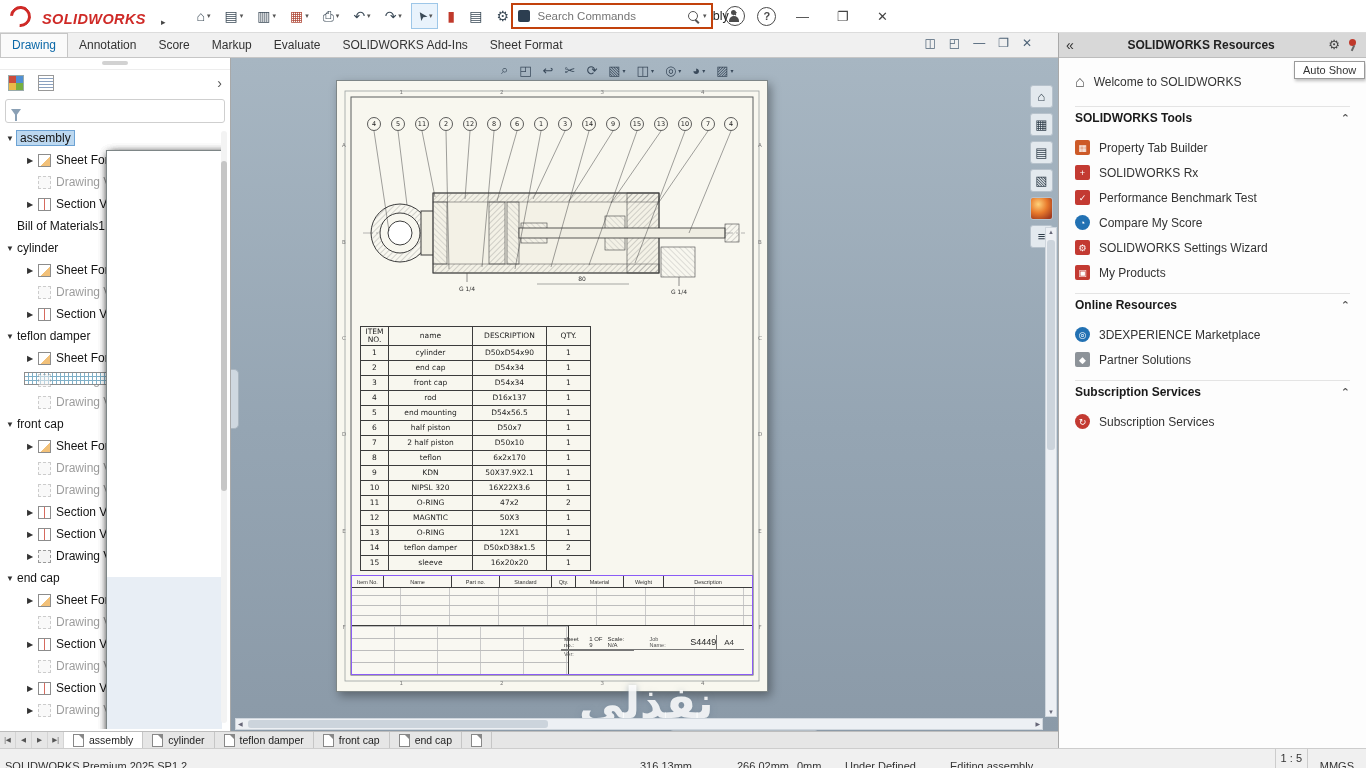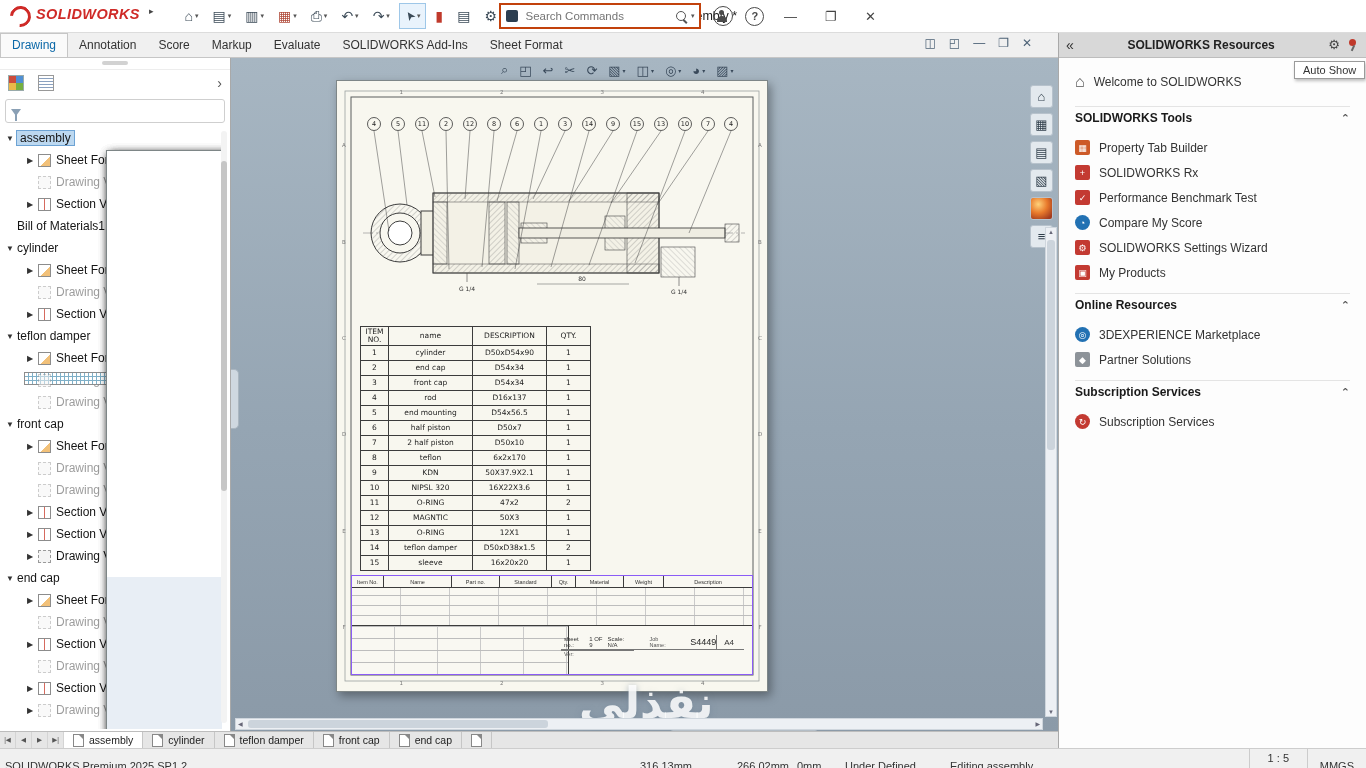--- a/index.html
+++ b/index.html
@@ -1,20 +1,20 @@
 <!DOCTYPE html>
 <html><head>
 <meta charset="utf-8">
 <style>
   html,body{margin:0;padding:0}
   body{width:1366px;height:768px;position:relative;overflow:hidden;background:#fff;
        font-family:"Liberation Sans","DejaVu Sans",sans-serif;-webkit-font-smoothing:antialiased}
   
   .titlebar{position:absolute;left:0;top:0;width:1366px;height:32px;background:#fff;border-bottom:1px solid #dcdcdc;display:flex;align-items:center;z-index:20}
-  .logo{display:flex;align-items:flex-start;margin-left:10px;gap:5px}
+  .logo{display:flex;align-items:flex-end;margin-left:10px;gap:11px}
   .logo-mark{width:15px;height:15px;border:3px solid #cf2a27;border-left-color:transparent;border-radius:50%;transform:rotate(-40deg)}
   .logo-text{color:#cf2a27;font-weight:bold;font-style:italic;font-size:14.5px;letter-spacing:.4px}
   .logo-caret{font-size:9px;color:#444;margin-left:4px}
   .tb-tools{display:flex;align-items:center;margin-left:26px;gap:4px}
   .tbtn{display:flex;align-items:center;height:24px;padding:0 5px;color:#3b4a57}
   .tbtn .g{font-size:14px;line-height:1}
   .tbtn .caret{font-size:7px;color:#555;margin-left:2px}
   .tbtn.boxed{border:1px solid #9ec7e8;background:#e9f3fc}
   .tbtn[data-name="select-cursor-icon"] .g{transform:rotate(-125deg);display:inline-block;font-size:12px}
   .tb-title{position:absolute;left:50%;top:0;height:32px;transform:translateX(-50%);display:flex;align-items:center;font-size:12.5px;color:#222;white-space:nowrap}
@@ -136,21 +136,21 @@
   .nav{width:15px;display:flex;align-items:center;justify-content:center;font-size:6.5px;color:#555;border-right:1px solid #d4d4d4}
   .stab{display:flex;align-items:center;gap:5px;padding:0 9px;border-right:1px solid #c6c6c6;color:#222;white-space:nowrap}
   .stab.active{background:#fff}
   .sheet-ico{width:9px;height:11px;background:#fff;border:1px solid #888;position:relative;flex:none}
   .sheet-ico::after{content:'';position:absolute;right:0;top:0;border:2px solid #888;border-left-color:transparent;border-bottom-color:transparent}
   
   .statusbar{position:absolute;left:0;top:748px;width:1366px;height:20px;background:#f0f0f0;border-top:1px solid #cdcdcd;font-size:11px;color:#333;box-sizing:border-box;z-index:20}
   .statusbar span{position:absolute;top:11px;white-space:nowrap}
   .sb-prod{left:5px}
   .sb-x{left:640px}.sb-y{left:737px}.sb-z{left:797px}.sb-state{left:845px}.sb-mode{left:950px}
-  .sb-scale{right:58px;border-left:1px solid #ccc;border-right:1px solid #ccc;padding:0 18px;top:0!important;height:19px;line-height:19px}
+  .sb-scale{right:58px;border-left:1px solid #ccc;border-right:1px solid #ccc;padding:0 5px;top:0!important;height:19px;line-height:19px}
   .sb-units{right:12px}
 </style>
 </head>
 <body>
 
 <div class="titlebar" data-name="title-bar">
   <div class="logo" data-name="solidworks-logo">
     <span class="logo-mark" data-name="solidworks-logo-icon"></span>
     <span class="logo-text" data-name="solidworks-logo-text">SOLIDWORKS</span>
     <span class="logo-caret" data-name="logo-expand-icon">▸</span>

